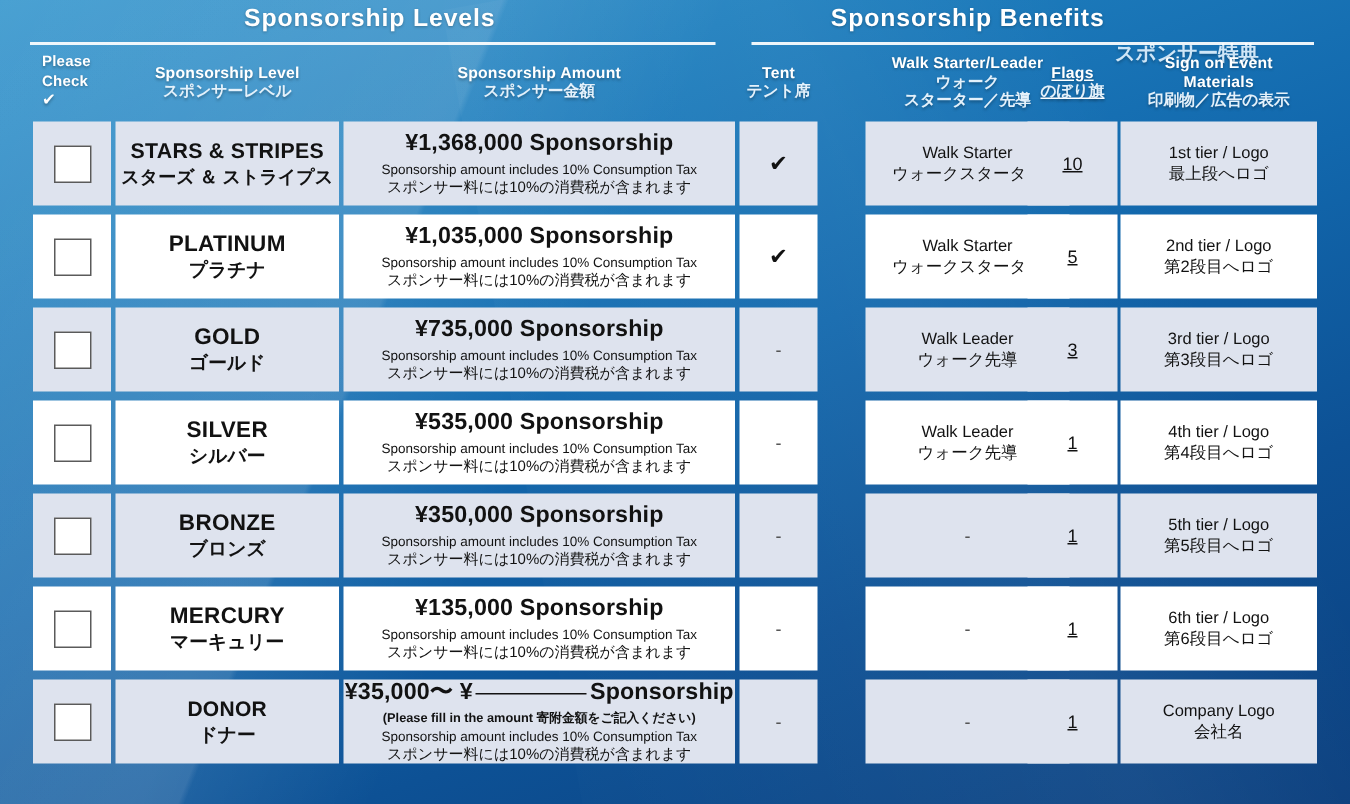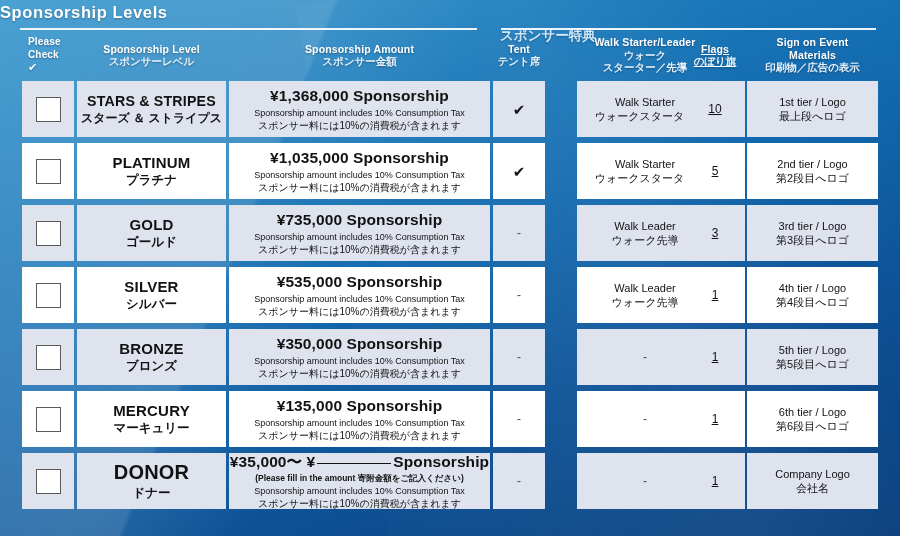--- a/index.html
+++ b/index.html
@@ -53,21 +53,21 @@
     position: absolute;
     left: 0; top: 0;
     width: 900px; height: 30px;
     display: flex;
     z-index: 3;
   }
   .title-block {
     position: relative;
     display: flex;
     align-items: flex-start;
-    justify-content: flex-start;
+    justify-content: center;
     padding-top: 3px;
     height: 30px;
   }
   .title-left  { width: 493px; }
   .title-right { width: 407px; }
 
   .title-block .rule {
     position: absolute;
     left: 20px; right: 16px; bottom: 0;
     height: 2px;
@@ -189,21 +189,21 @@
     white-space: nowrap;
   }
   .lv-jp {
     font-size: 12.5px;
     font-weight: bold;
     margin-top: 2px;
     white-space: nowrap;
   }
   .row.r1 .lv-en { font-size: 14.2px; }
   .row.r1 .lv-jp { font-size: 12px; }
-  .row.r7 .lv-en { font-size: 20px; }
+  .row.r7 .lv-en { font-size: 14px; }
 
   
   .amt-main {
     font-size: 15.5px;
     font-weight: bold;
     letter-spacing: 0.1px;
     white-space: nowrap;
   }
   .amt-note-en {
     font-size: 9px;
@@ -241,20 +241,21 @@
 <body>
 
 <div id="page">
 
   <div class="title-band">
     <div class="title-left title-block">
       <span class="title-en">Sponsorship Levels</span>
       <div class="rule"></div>
     </div>
     <div class="title-right title-block">
+      <span class="title-en">Sponsorship Benefits</span>
       <span class="title-jp">スポンサー特典</span>
       <div class="rule"></div>
     </div>
   </div>
 
   <div class="colhead-row">
 
     <div class="colhead ck c-check">
       <span class="en">Please</span>
       <span class="en">Check</span>

